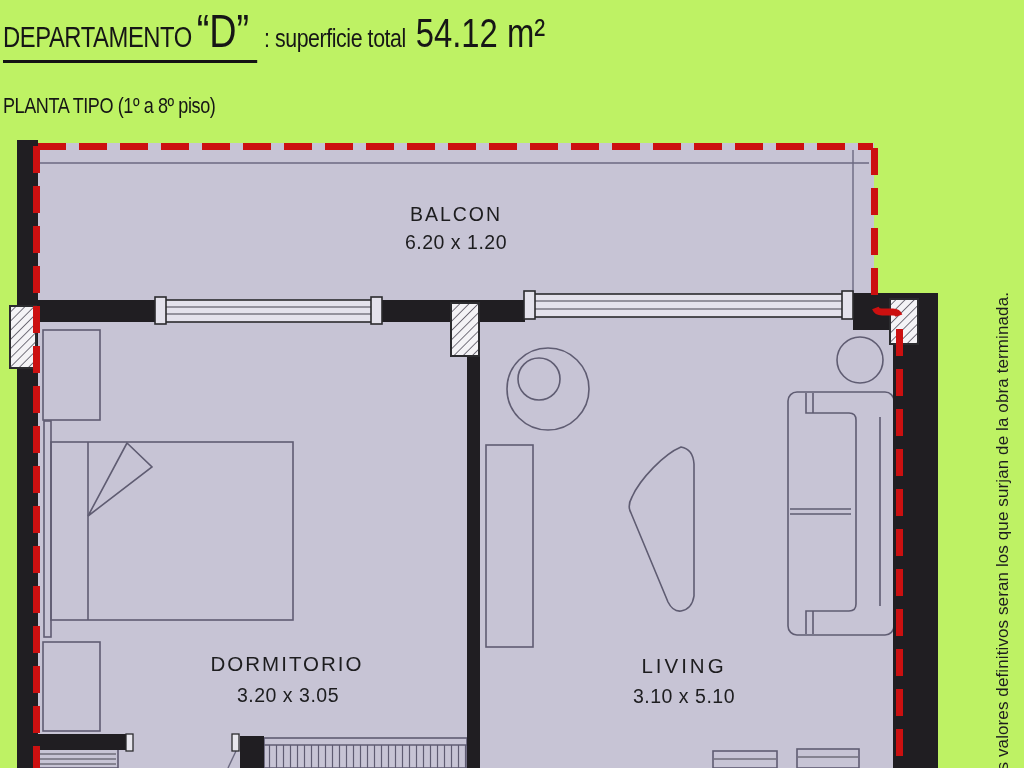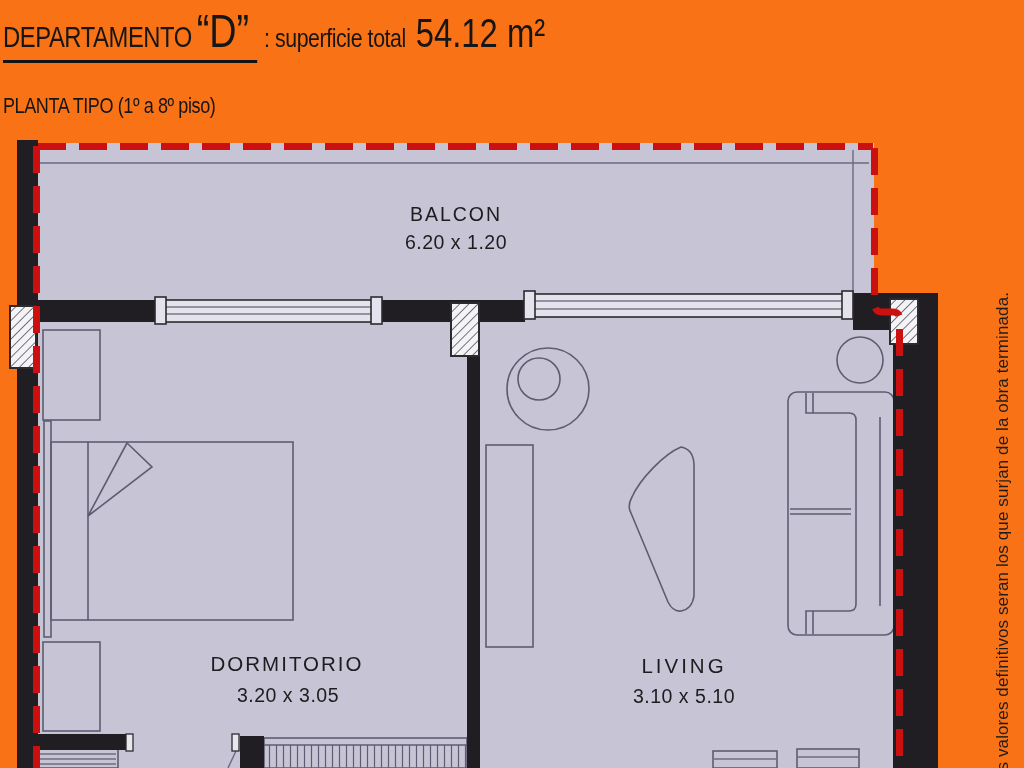--- a/index.html
+++ b/index.html
@@ -1,16 +1,16 @@
 <!DOCTYPE html>
 <html style="--floor: #c7c4d5; --wall: #201e22; --red: #cc1010; --win: #e4e2ec;"><head>
 <meta charset="utf-8">
 <style>
   html,body{margin:0;padding:0;background:#fff;}
-  #screen{position:relative;width:1024px;height:768px;background:#f97316;overflow:hidden;
+  #screen{position:relative;width:1024px;height:768px;background:#bef264;overflow:hidden;
           font-family:"Liberation Sans",sans-serif;}
   
   .header{position:absolute;left:3px;top:4px;transform:scaleX(.82);transform-origin:left top;
           white-space:nowrap;color:#161616;}
   .title-line{display:flex;align-items:baseline;}
   .title-underline{display:inline-flex;align-items:baseline;border-bottom:3px solid #141414;
           padding-bottom:2px;padding-right:10px;}
   .t-label{font-size:29px;letter-spacing:-.5px;}
   .t-letter{font-size:46px;margin-left:6px;}
   .t-sub{font-size:26px;margin-left:8px;letter-spacing:-.5px;}

